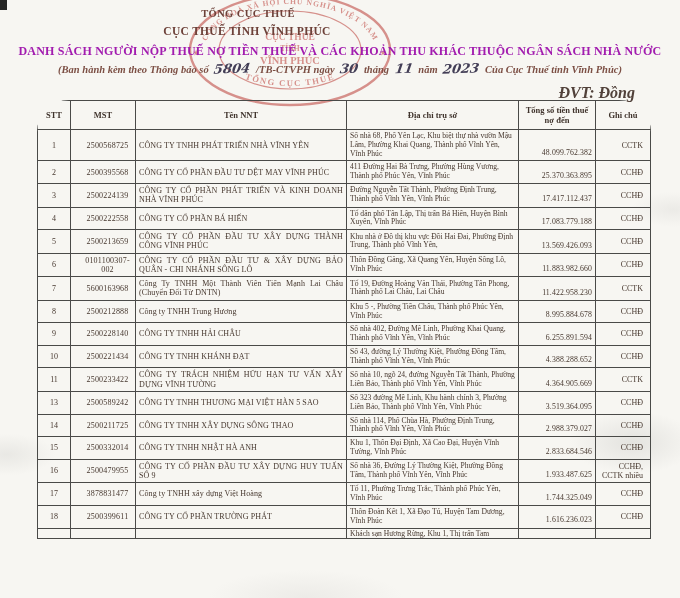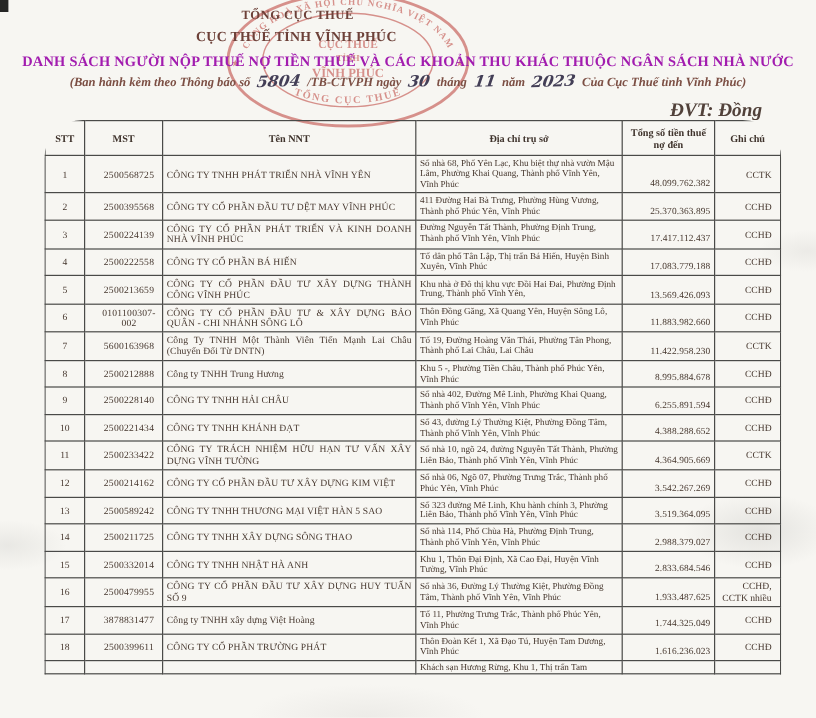--- a/index.html
+++ b/index.html
@@ -197,28 +197,20 @@
   </tr>
         <tr>
     <td class="c-stt">11</td>
     <td class="c-mst">2500233422</td>
     <td class="c-name">CÔNG TY TRÁCH NHIỆM HỮU HẠN TƯ VẤN XÂY DỰNG VĨNH TƯỜNG</td>
     <td class="c-addr">Số nhà 10, ngõ 24, đường Nguyễn Tất Thành, Phường Liên Bảo, Thành phố Vĩnh Yên, Vĩnh Phúc</td>
     <td class="c-amt">4.364.905.669</td>
     <td class="c-note">CCTK</td>
   </tr>
         <tr>
-    <td class="c-stt">12</td>
-    <td class="c-mst">2500214162</td>
-    <td class="c-name">CÔNG TY CỔ PHẦN ĐẦU TƯ XÂY DỰNG KIM VIỆT</td>
-    <td class="c-addr">Số nhà 06, Ngõ 07, Phường Trưng Trắc, Thành phố Phúc Yên, Vĩnh Phúc</td>
-    <td class="c-amt">3.542.267.269</td>
-    <td class="c-note">CCHĐ</td>
-  </tr>
-        <tr>
     <td class="c-stt">13</td>
     <td class="c-mst">2500589242</td>
     <td class="c-name">CÔNG TY TNHH THƯƠNG MẠI VIỆT HÀN 5 SAO</td>
     <td class="c-addr">Số 323 đường Mê Linh, Khu hành chính 3, Phường Liên Bảo, Thành phố Vĩnh Yên, Vĩnh Phúc</td>
     <td class="c-amt">3.519.364.095</td>
     <td class="c-note">CCHĐ</td>
   </tr>
         <tr>
     <td class="c-stt">14</td>
     <td class="c-mst">2500211725</td>

